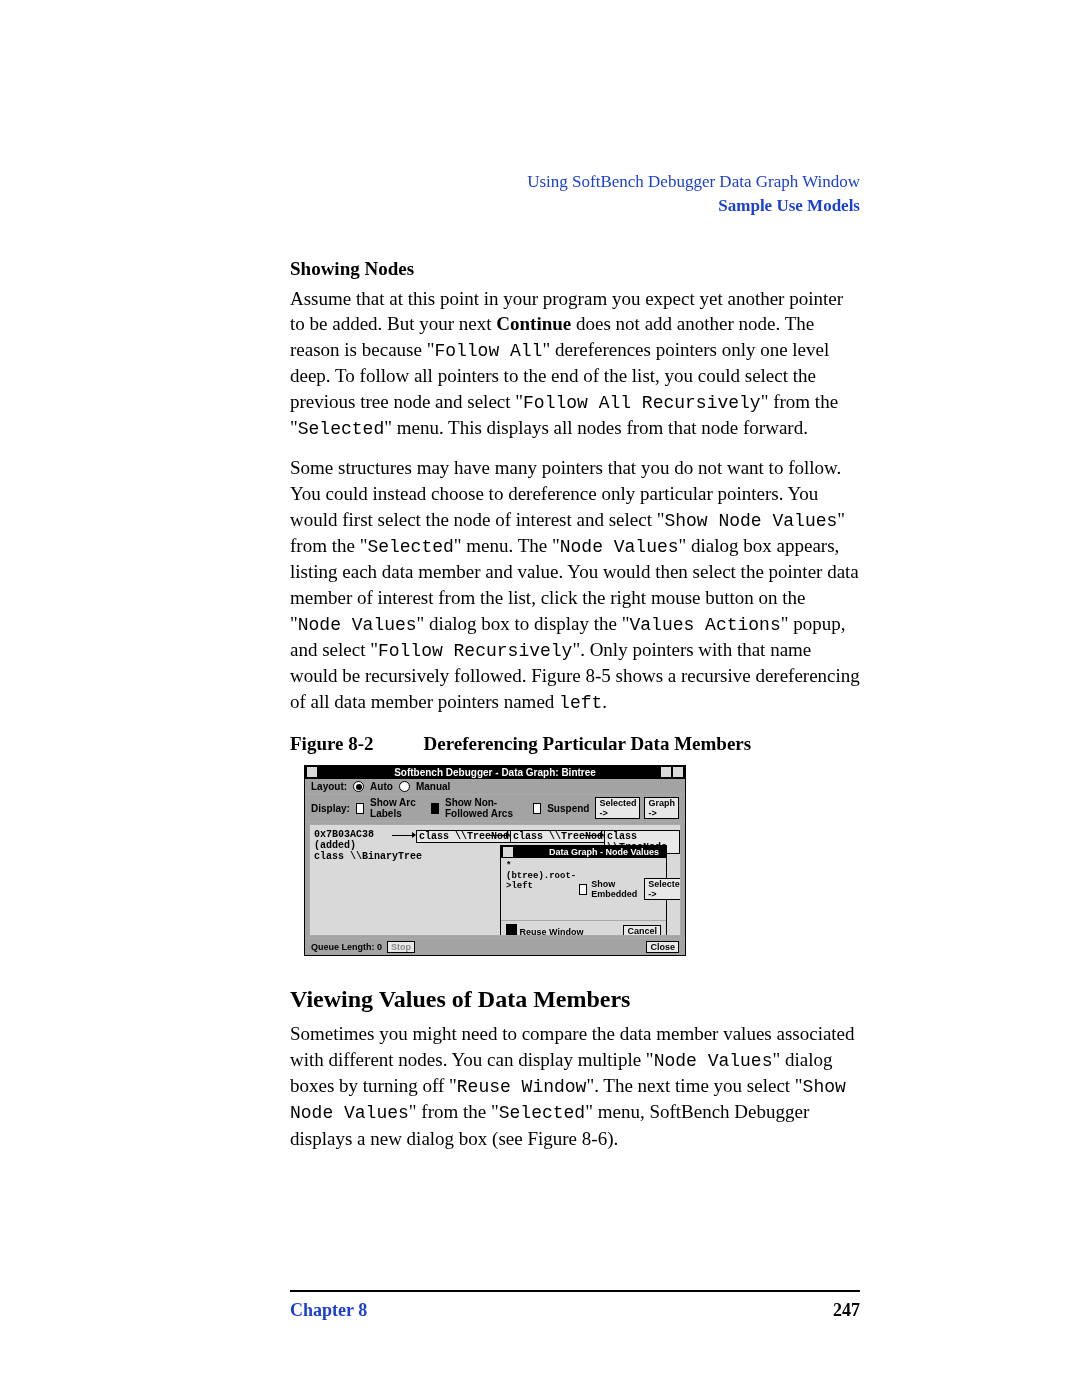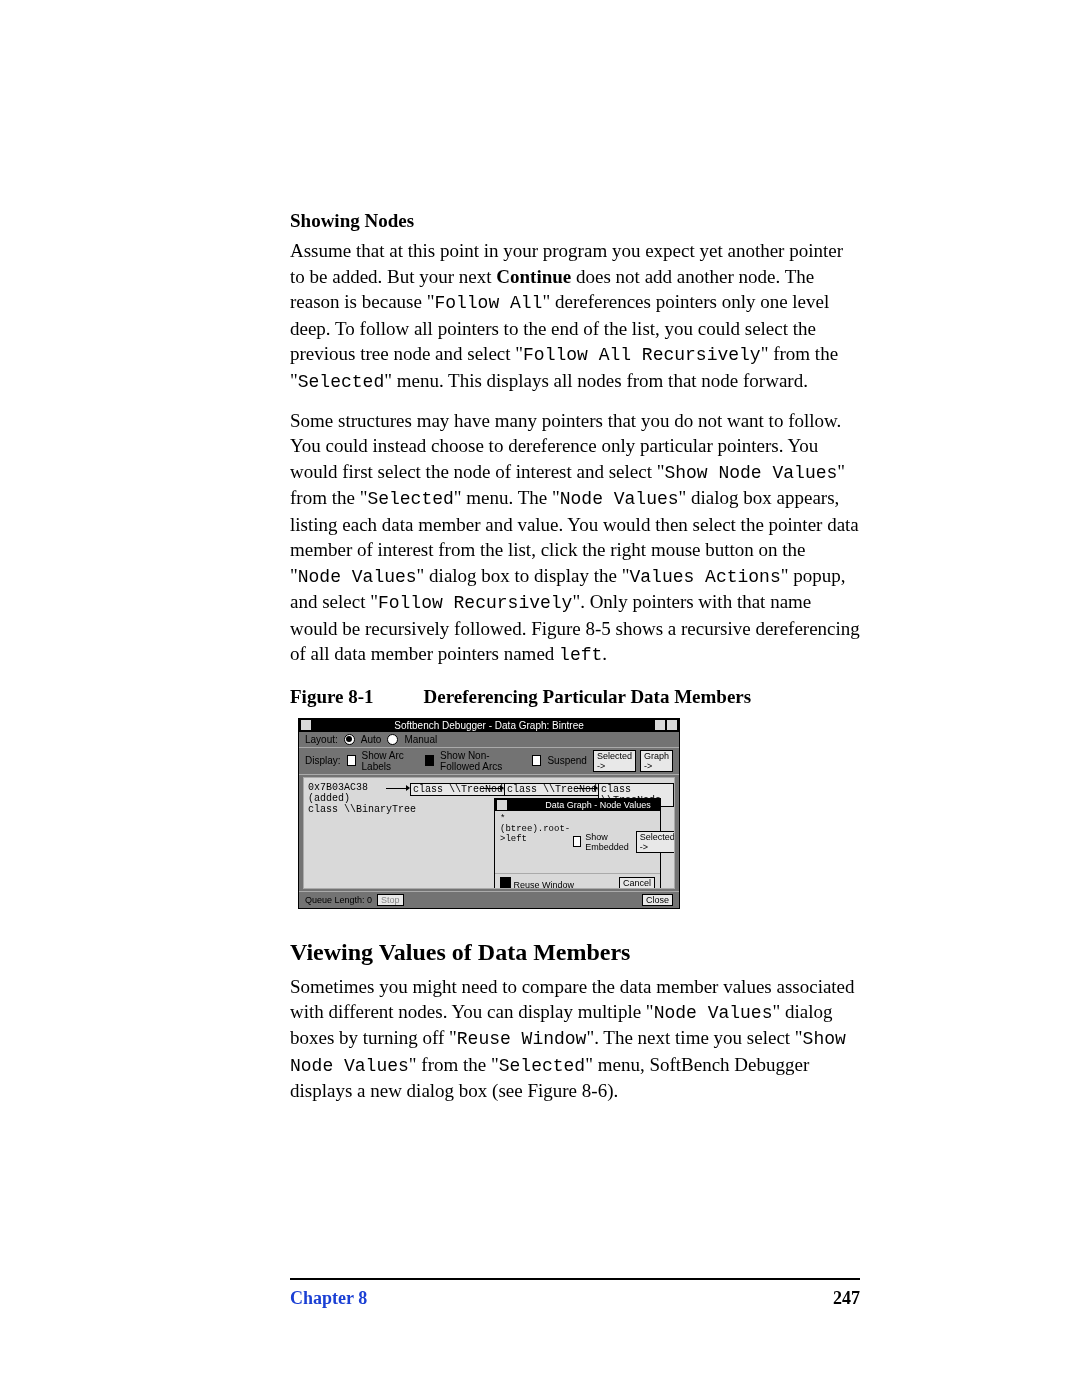--- a/index.html
+++ b/index.html
@@ -41,26 +41,27 @@
     display: flex;
     gap: 50px;
     font-weight: bold;
     font-size: 19px;
     margin-top: 18px;
     margin-bottom: 10px;
   }
   .fig-caption .label { white-space: nowrap; }
   .figure-box {
     width: 380px;
-    margin-left: 8px;
-    border: 1px solid #000;
-    background: #737373;
+    margin-left: 14px;
+    border: 1px solid #000;
+    background: #a3a3a3;
     font-family: Arial, Helvetica, sans-serif;
     font-size: 10px;
     position: relative;
+    font-weight: bold;
   }
   .titlebar {
     background: #000;
     color: #fff;
     font-size: 10px;
     text-align: center;
     padding: 1px 2px;
     position: relative;
   }
   .titlebar .sysicon {
@@ -202,51 +203,53 @@
   .h2 {
     font-weight: bold;
     font-size: 24px;
     margin-top: 30px;
     margin-bottom: 8px;
   }
   .footer {
     position: absolute;
     left: 290px;
     right: 220px;
-    bottom: 88px;
+    bottom: 76px;
     border-top: 2px solid #000;
     padding-top: 8px;
     display: flex;
     justify-content: space-between;
     font-size: 18px;
     font-weight: bold;
   }
   .footer .ch { color: #1a3fd4; }
   .threecol { display: flex; justify-content: flex-end; gap: 4px; align-items:center;}
 </style>
 </head>
 <body>
 
 <div class="page">
 
   <div class="header-right">
+    <div class="header-line1">Using SoftBench Debugger Data Graph Window</div>
+    <div class="header-line2">Sample Use Models</div>
   </div>
 
   <div class="subhead">Showing Nodes</div>
 
   <p class="para">
     <span>Assume that at this point in your program you expect yet another pointer to be added. But your next </span><span class="boldkey">Continue</span><span> does not add another node. The reason is because "</span><span class="mono">Follow All</span><span>" dereferences pointers only one level deep. To follow all pointers to the end of the list, you could select the previous tree node and select "</span><span class="mono">Follow All Recursively</span><span>" from the "</span><span class="mono">Selected</span><span>" menu. This displays all nodes from that node forward.</span>
   </p>
 
   <p class="para">
     <span>Some structures may have many pointers that you do not want to follow. You could instead choose to dereference only particular pointers. You would first select the node of interest and select "</span><span class="mono">Show Node Values</span><span>" from the "</span><span class="mono">Selected</span><span>" menu. The "</span><span class="mono">Node Values</span><span>" dialog box appears, listing each data member and value. You would then select the pointer data member of interest from the list, click the right mouse button on the "</span><span class="mono">Node Values</span><span>" dialog box to display the "</span><span class="mono">Values Actions</span><span>" popup, and select "</span><span class="mono">Follow Recursively</span><span>". Only pointers with that name would be recursively followed. Figure 8-5 shows a recursive dereferencing of all data member pointers named </span><span class="mono">left</span><span>.</span>
   </p>
 
   <div class="fig-caption">
-    <span class="label">Figure 8-1</span>
+    <span class="label">Figure 8-2</span>
     <span>Dereferencing Particular Data Members</span>
   </div>
 
   <div class="figure-box">
     <div class="titlebar">
       <div class="sysicon"></div>
       <span>Softbench Debugger - Data Graph: Bintree</span>
       <div class="right-icons">
           <div></div>
           <div></div>

